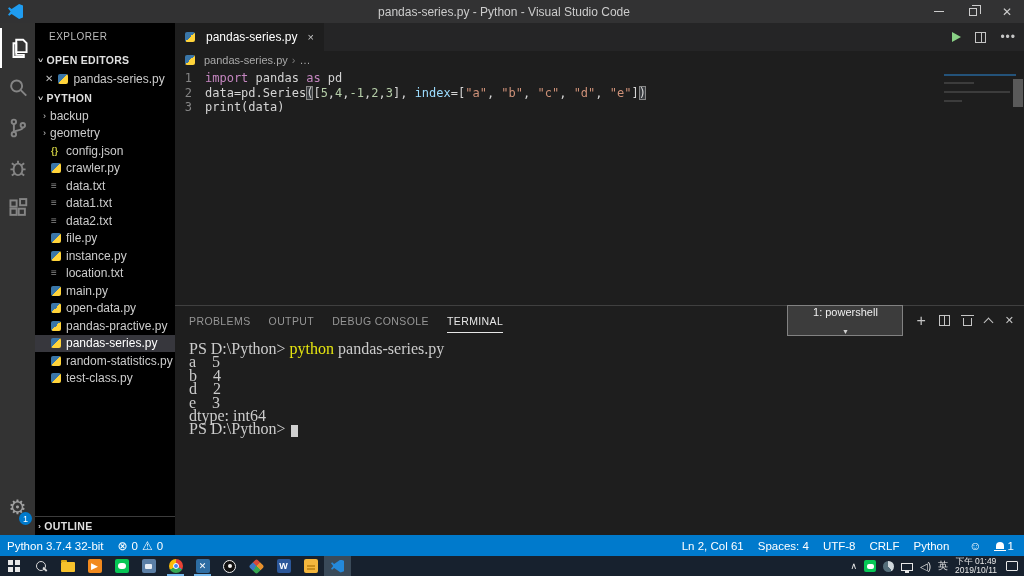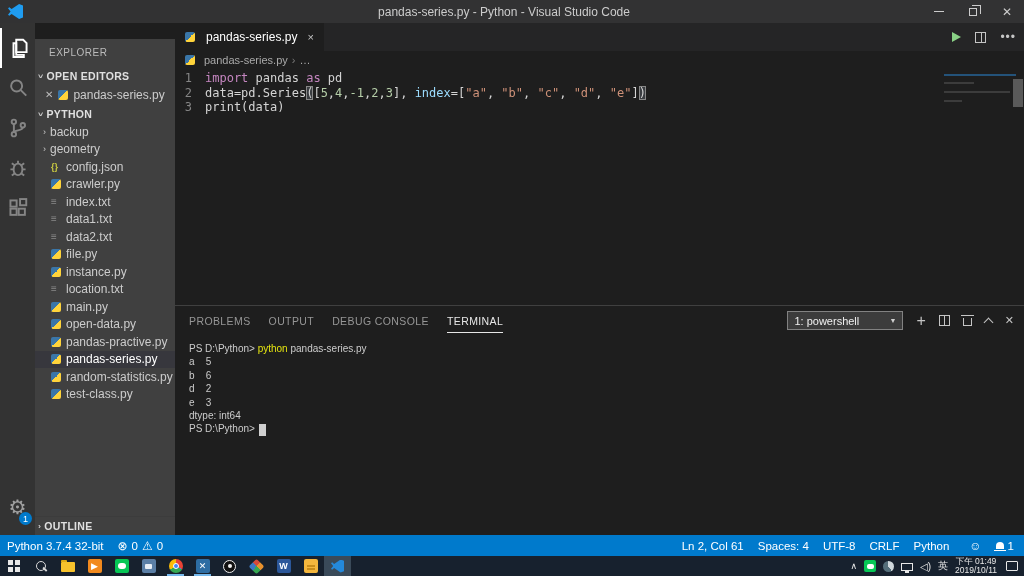--- a/index.html
+++ b/index.html
@@ -29,21 +29,21 @@
   .ab-item{width:35px;height:40px;display:flex;align-items:center;justify-content:center;position:relative;}
   .ab-item svg{stroke:#858585;fill:none;stroke-width:1.4;}
   .ab-item.active{border-left:2px solid #fff;}
   .ab-item.active svg{stroke:#ffffff;}
   .ab-bottom{margin-top:auto;margin-bottom:8px;}
   .gear-glyph{font-size:20px;color:#a0a0a0;line-height:1;}
   .ab-badge{position:absolute;right:3px;bottom:2px;min-width:13px;height:13px;border-radius:50%;background:#007acc;color:#fff;
     font-size:9px;display:flex;align-items:center;justify-content:center;}
 
   
-  .sidebar{width:140px;background:#404040;display:flex;flex-direction:column;font-size:12px;overflow:hidden;margin-top:16px;}
+  .sidebar{width:140px;background:#000000;display:flex;flex-direction:column;font-size:12px;overflow:hidden;}
   .sidebar-title{font-size:10px;letter-spacing:.5px;color:#bbbbbb;padding:8px 0 8px 14px;}
   .section-header{display:flex;align-items:center;height:19px;font-size:10.5px;font-weight:bold;color:#e0e0e0;padding-left:3px;letter-spacing:.3px;}
   .section-header .chev{font-size:9px;margin-right:3px;color:#cccccc;transform:scaleY(.9);}
   .oe-item{display:flex;align-items:center;height:19px;padding-left:10px;color:#cccccc;}
   .oe-close{font-size:10px;color:#bbbbbb;margin-right:5px;}
   .file-list{overflow:hidden;}
   .file-row{display:flex;align-items:center;height:17.5px;padding-left:16px;color:#cccccc;cursor:pointer;white-space:nowrap;}
   .file-row.folder{padding-left:8px;}
   .file-row.selected{background:#37373d;color:#ffffff;}
   .file-row .fchev{font-size:9px;color:#cccccc;margin-right:4px;}
@@ -83,31 +83,31 @@
   .scrollbar-v{position:absolute;top:0;right:0;bottom:0;width:12px;}
   .scroll-thumb{position:absolute;top:10px;right:1px;width:10px;height:28px;background:#5a5a5a;}
 
   
   .panel{height:230px;border-top:1px solid rgba(128,128,128,.35);display:flex;flex-direction:column;background:#1e1e1e;}
   .panel-header{height:29px;display:flex;align-items:center;padding:0 10px 0 14px;}
   .panel-tabs{display:flex;gap:18px;}
   .panel-tab{font-size:10.5px;letter-spacing:.4px;color:#969696;padding:6px 0 5px;cursor:pointer;}
   .panel-tab.active{color:#e7e7e7;border-bottom:1px solid #e7e7e7;}
   .panel-actions{margin-left:auto;display:flex;align-items:center;gap:13px;}
-  .term-select{display:flex;align-items:center;justify-content:space-between;width:116px;height:19px;background:#3c3c3c;
-    border:1px solid #828282;color:#f0f0f0;font-size:11px;padding:0 6px;}
+  .term-select{display:flex;align-items:center;justify-content:space-between;width:116px;height:31px;background:#3c3c3c;
+    border:1px solid #828282;color:#f0f0f0;font-size:11px;padding:0 6px;flex-direction:column;}
   .term-select .arrow{font-size:7px;color:#d0d0d0;}
   .pa-icon{color:#c5c5c5;}
   .plus-icon{font-size:16px;line-height:1;}
   .trash-icon{width:9px;height:8px;border:1px solid #c5c5c5;border-top:none;position:relative;margin-top:3px;}
   .trash-icon::before{content:"";position:absolute;left:-3px;top:-3px;width:13px;height:1px;background:#c5c5c5;}
   .chevup-icon{width:7px;height:7px;border-left:1.5px solid #c5c5c5;border-top:1.5px solid #c5c5c5;transform:rotate(45deg);margin-top:3px;}
   .x-icon{font-size:11px;}
 
-  .terminal{flex:1;padding:7px 0 0 14px;font-family:Liberation Sans, sans-serif;font-size:10px;color:#cccccc;}
+  .terminal{flex:1;padding:7px 0 0 14px;font-family:Liberation Serif, serif;font-size:16px;color:#cccccc;}
   .term-line{height:13.4px;line-height:13.4px;white-space:pre;}
   .tt-pl{color:#cccccc;}
   .tt-cmd{color:#e5e510;}
   .cursor{display:inline-block;width:7px;height:12px;background:#cfcfcf;vertical-align:middle;margin-left:1px;}
 
   
   .statusbar{height:21px;background:#007acc;color:#ffffff;display:flex;align-items:center;font-size:11.5px;}
   .sb-left{display:flex;align-items:flex-end;height:100%;}
   .sb-item{padding:0 7px;display:flex;align-items:center;gap:4px;height:100%;}
   .sb-right{margin-left:auto;display:flex;align-items:center;height:100%;padding-right:6px;}
@@ -246,21 +246,21 @@
           <div class="file-row">
             <span class="json-icon">{}</span>
             <span>config.json</span>
           </div>
           <div class="file-row">
             <span class="py-icon"></span>
             <span>crawler.py</span>
           </div>
           <div class="file-row">
             <span class="txt-icon">≡</span>
-            <span>index.txt</span>
+            <span>data.txt</span>
           </div>
           <div class="file-row">
             <span class="txt-icon">≡</span>
             <span>data1.txt</span>
           </div>
           <div class="file-row">
             <span class="txt-icon">≡</span>
             <span>data2.txt</span>
           </div>
           <div class="file-row">
@@ -358,21 +358,21 @@
             <span class="pa-icon plus-icon">+</span>
             <span class="pa-icon split-icon"></span>
             <span class="pa-icon trash-icon"></span>
             <span class="pa-icon chevup-icon"></span>
             <span class="pa-icon x-icon">✕</span>
           </div>
         </div>
         <div class="terminal" id="terminal">
             <div class="term-line"><span class="tt-pl">PS D:\Python&gt; </span><span class="tt-cmd">python</span><span class="tt-pl"> pandas-series.py</span></div>
             <div class="term-line"><span class="tt-pl">a    5</span></div>
-            <div class="term-line"><span class="tt-pl">b    6</span></div>
+            <div class="term-line"><span class="tt-pl">b    4</span></div>
             <div class="term-line"><span class="tt-pl">d    2</span></div>
             <div class="term-line"><span class="tt-pl">e    3</span></div>
             <div class="term-line"><span class="tt-pl">dtype: int64</span></div>
             <div class="term-line"><span class="tt-pl">PS D:\Python&gt; </span><span class="cursor"></span></div>
           </div>
       </div>
     </div>
   </div>
 
   <div class="statusbar">

